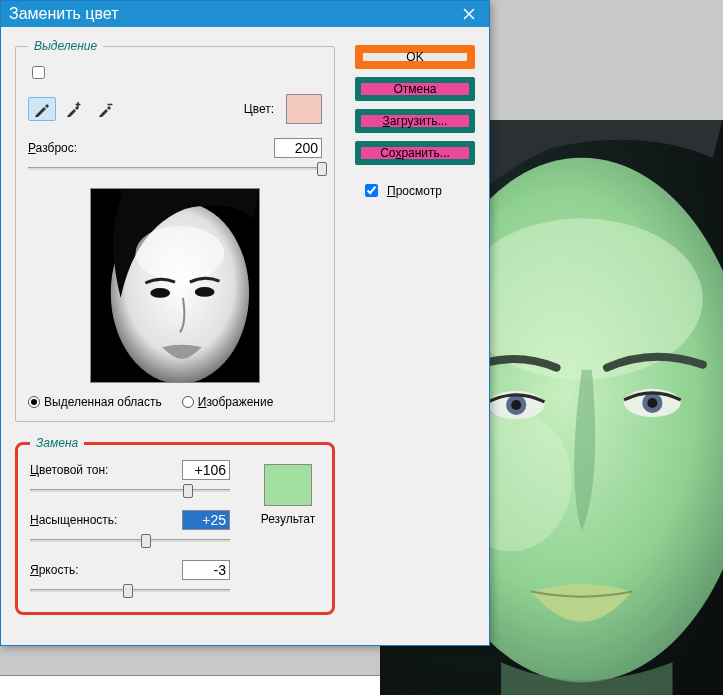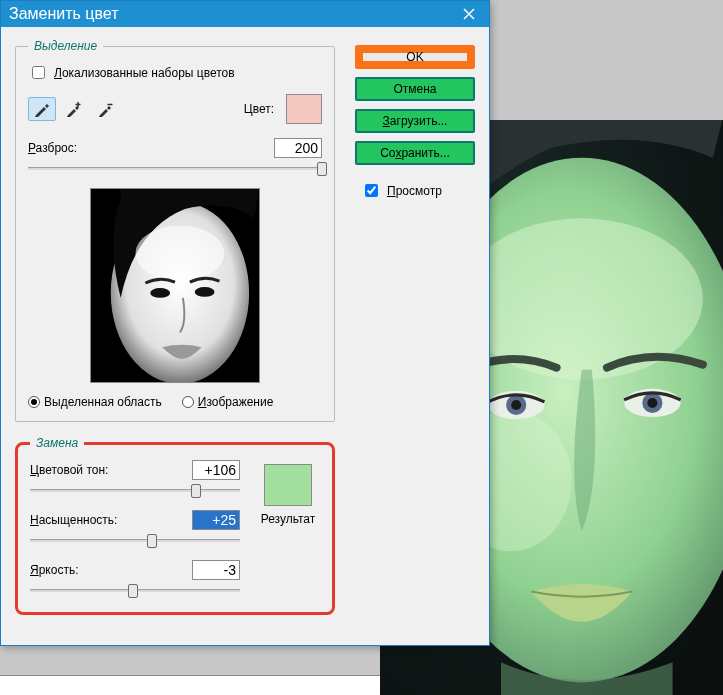--- a/index.html
+++ b/index.html
@@ -76,28 +76,28 @@
     border:1px solid #8a8a8a; position:relative; overflow:hidden;
   }
   .preview-face { width:100%; height:100%; }
 
   .radio-row { display:flex; gap:20px; align-items:center; }
   .radio-item { display:flex; align-items:center; gap:4px; }
   .radio { width:12px; height:12px; border:1px solid #555; border-radius:50%; display:inline-flex; align-items:center; justify-content:center; background:#fff;}
   .radio .dot { width:6px; height:6px; background:#000; border-radius:50%; }
 
   .btn {
-    height:24px; border:2px solid #0f766e; background:#22c55e; cursor:pointer;
+    height:24px; border:6px solid #0f766e; background:#ec4899; cursor:pointer;
     display:flex; align-items:center; justify-content:center; border-radius:2px;
   }
   .btn.primary { border:8px solid #f97316; background:#eaeaea; }
   .preview-check { display:flex; align-items:center; gap:6px; margin-top:8px; padding-left:6px;}
   .preview-check input { width:13px; height:13px; }
 
-  .replace-body { display:flex; gap:16px; }
+  .replace-body { display:flex; gap:26px; }
   .replace-sliders { flex:1; }
   .replace-swatch-col { width:64px; display:flex; flex-direction:column; align-items:center; gap:6px; padding-top:4px;}
   .underline { text-decoration: underline; }
 </style>
 </head>
 <body>
 
 <div class="bg-image">
   <svg class="bg-face" viewBox="0 0 340 575" preserveAspectRatio="xMidYMid slice">
     <defs>
@@ -155,21 +155,20 @@
   </div>
 
   <div class="body-area">
     <div class="left-col">
 
       <fieldset>
         <legend>Выделение</legend>
 
         <label class="checkbox-row">
           <input type="checkbox" style="">
-          <span><span class="underline">Л</span>окализованные наборы цветов</span>
         </label>
 
         <div class="eyedrop-row">
           <div class="tool-btn selected">
             <svg class="eyedrop-icon" viewBox="0 0 18 18">
                 <path d="M3 15 L11 7 L13 9 L5 17 L2 17 Z M12 6 L14 4 L16 6 L14 8 Z" fill="#333"></path>
               </svg>
           </div>
           <div class="tool-btn">
             <svg class="eyedrop-icon" viewBox="0 0 18 18">

